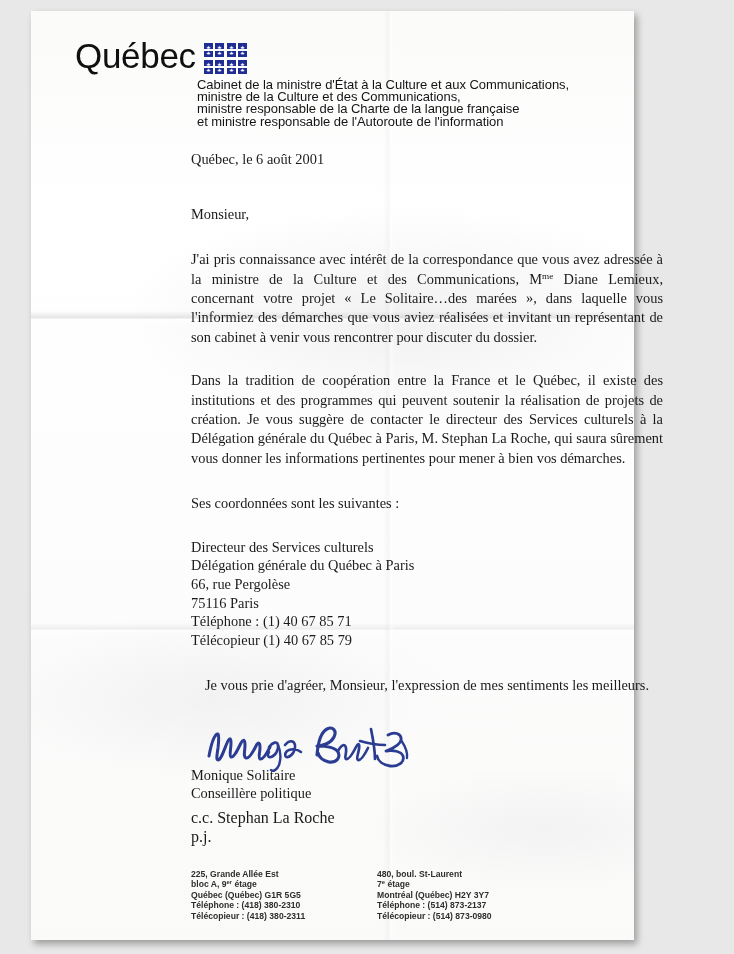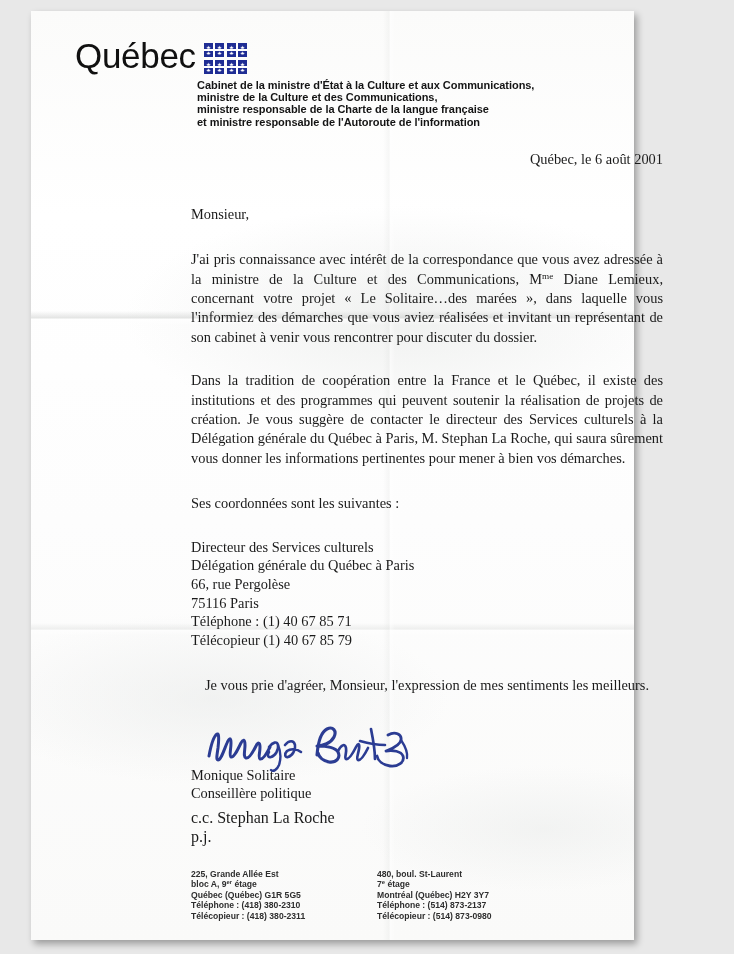--- a/index.html
+++ b/index.html
@@ -78,38 +78,38 @@
     display: grid;
     grid-template-columns: repeat(2, 20px);
     grid-template-rows: repeat(2, 14px);
     gap: 3px;
   }
   .flag { display: block; }
   .ministry-lines {
     margin-left: 122px;
     margin-top: 5px;
     font-family: "Liberation Sans", sans-serif;
-    font-size: 11px;
-    font-weight: bold;
+    font-size: 13px;
+    font-weight: normal;
     line-height: 12.2px;
     color: #141414;
     letter-spacing: -0.05px;
   }
 
   
   #body {
     position: absolute;
     left: 160px;
     top: 140px;
     width: 472px;
     font-size: 14.4px;
     line-height: 17.6px;
     color: #1a1a1a;
   }
-  .date-line { margin-top: 0; text-align: right; }
+  .date-line { margin-top: 0; }
   .addressee { margin-top: 38px; }
   .addressee div { line-height: 18.5px; }
   .salutation { margin-top: 37px; }
   p.para {
     margin: 24px 0 0 0;
     text-align: justify;
     line-height: 19.4px;
   }
   p.para.first { margin-top: 27px; }
   .lead-in { margin-top: 27px; }

